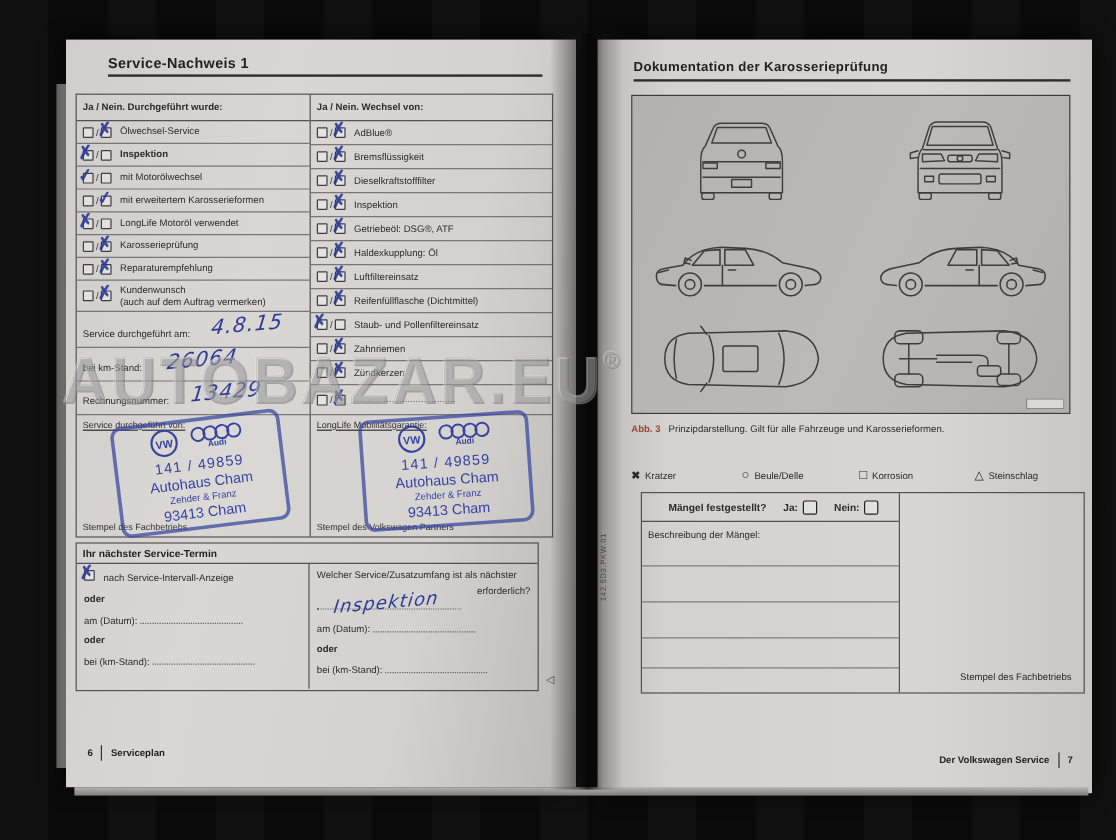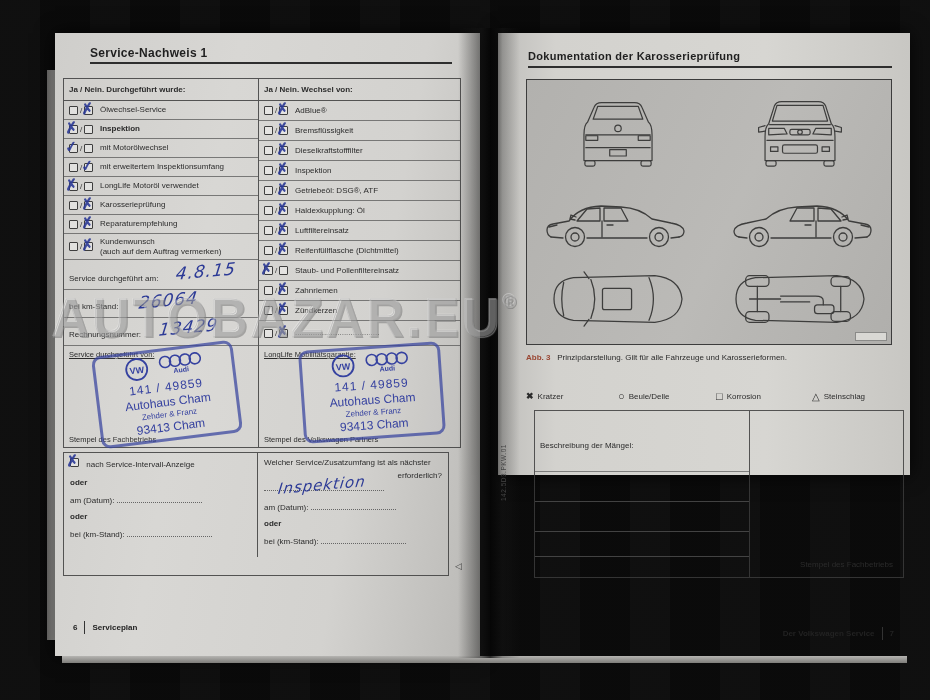--- a/index.html
+++ b/index.html
@@ -3,21 +3,21 @@
 <meta charset="utf-8">
 <style>
   html,body{margin:0;padding:0;background:#000;}
   #canvas{position:relative;width:930px;height:700px;background:#0b0b0b;overflow:hidden;
           font-family:"Liberation Sans",sans-serif;color:#2b2b2b;}
   #canvas::before{content:"";position:absolute;inset:0;
      background:repeating-linear-gradient(90deg,rgba(255,255,255,0.02) 0 40px,rgba(0,0,0,0.05) 40px 90px);}
   .page{position:absolute;box-shadow:0 0 18px rgba(0,0,0,0.8);}
   .page-left{left:55px;top:33px;width:425px;height:623px;
      background:linear-gradient(100deg,#cfcecb 0%,#d8d7d4 35%,#d3d2cf 70%,#b9b8b5 100%);}
-  .page-right{left:498px;top:33px;width:412px;height:442px;
+  .page-right{left:498px;top:33px;width:412px;height:628px;
      background:linear-gradient(90deg,#bfbebb 0%,#d3d2ce 14%,#d7d6d2 65%,#c8c7c3 100%);text-align:right;}
   .gutter{position:absolute;left:458px;top:28px;width:62px;height:630px;z-index:5;pointer-events:none;
      background:linear-gradient(90deg,rgba(20,20,20,0) 0%,rgba(20,20,20,0.5) 38%,rgba(5,5,5,0.78) 52%,rgba(30,30,30,0.28) 72%,rgba(0,0,0,0) 100%);}
   .sheet-edge{position:absolute;left:62px;top:656px;width:845px;height:7px;z-index:1;
      background:linear-gradient(180deg,#b5b4b1,#7e7d7a);}
   .edge-stack{position:absolute;left:47px;top:70px;width:9px;height:570px;
      background:linear-gradient(90deg,#6f6e6c,#bdbcb9);}
 
   
   .t{position:absolute;white-space:nowrap;}
@@ -167,21 +167,21 @@
           </span>
             <span class="lbl">mit Motorölwechsel</span>
         </div>
         <div class="cbrow" style="height:19px">
           <span class="cbpair checked-nein">
             <span class="cbox"></span>
               <span class="slash">/</span>
               <span class="cbox"></span>
             <span class="pen">✓</span>
           </span>
-            <span class="lbl">mit erweitertem Inspektionsumfang</span>
+            <span class="lbl">mit erweitertem Karosserieformen</span>
         </div>
         <div class="cbrow" style="height:19px">
           <span class="cbpair checked-ja">
             <span class="cbox"></span>
               <span class="slash">/</span>
               <span class="cbox"></span>
             <span class="pen">✗</span>
           </span>
             <span class="lbl">LongLife Motoröl verwendet</span>
         </div>
@@ -390,20 +390,21 @@
             <div class="num">141 / 49859</div>
             <div class="nm">Autohaus Cham</div>
             <div class="own">Zehder &amp; Franz</div>
             <div class="nm">93413 Cham</div>
           </div>
         </div>
       </div>
     </div>
 
     <div class="next-box">
+      <div class="next-head">Ihr nächster Service-Termin</div>
       <div class="next-cols">
         <div class="next-l">
           <div class="nline" style="margin-bottom:9px;">
             <span class="cbpair checked-ja" style="width:14px;">
               <span class="cbox"></span>
               <span class="pen">✗</span>
             </span>
             <span>nach Service-Intervall-Anzeige</span>
           </div>
           <div class="nline b">oder</div>
@@ -533,20 +534,27 @@
         <span class="g" style="font-size:11px;">□</span>
         <span>Korrosion</span>
       </span>
       <span class="item">
         <span class="g" style="font-size:10px;">△</span>
         <span>Steinschlag</span>
       </span>
     </div>
 
     <div class="defects">
+      <div class="def-head">
+        <span class="q">Mängel festgestellt?</span>
+        <span class="jn">Ja:</span>
+        <span class="defbox"></span>
+        <span class="jn">Nein:</span>
+        <span class="defbox"></span>
+      </div>
       <div class="def-vline"></div>
       <div class="def-desc">Beschreibung der Mängel:</div>
       <div class="def-line" style="top:60px;"></div>
       <div class="def-line" style="top:90px;"></div>
       <div class="def-line" style="top:120px;"></div>
       <div class="def-line" style="top:145px;"></div>
       <div class="def-stamp">Stempel des Fachbetriebs</div>
     </div>
 
     <div class="side-code">142.5D3.PKW.01</div>

